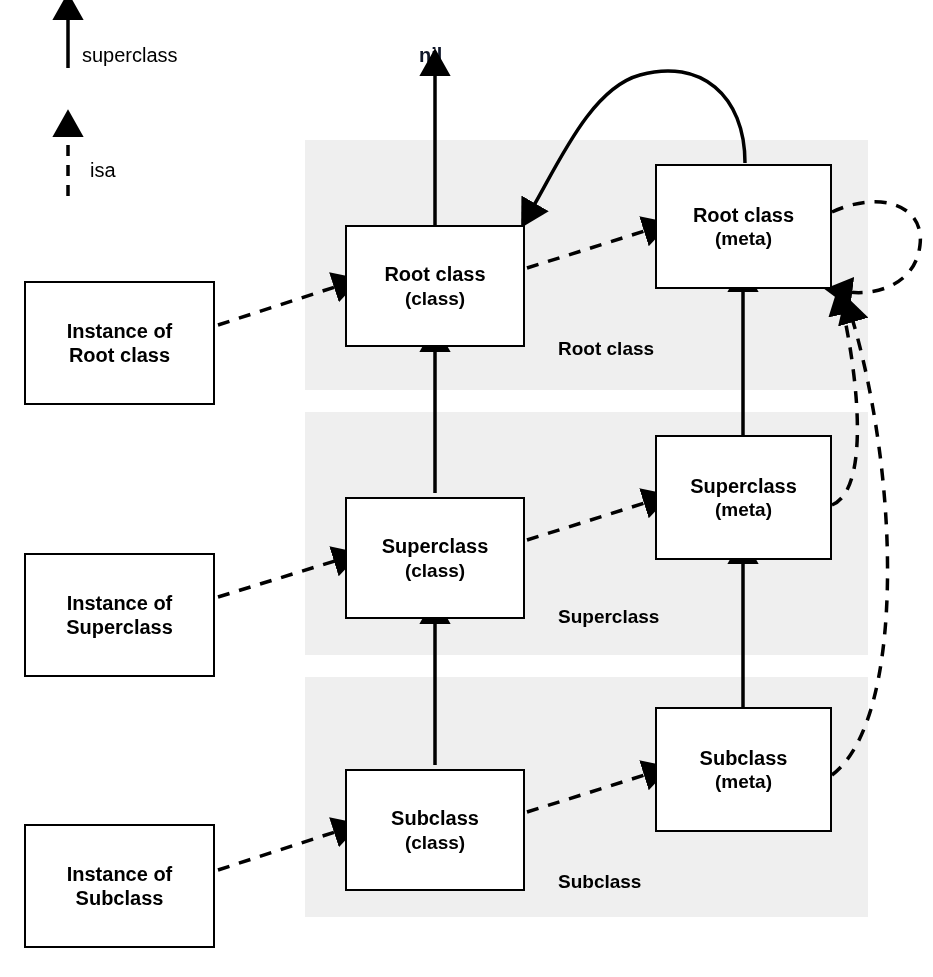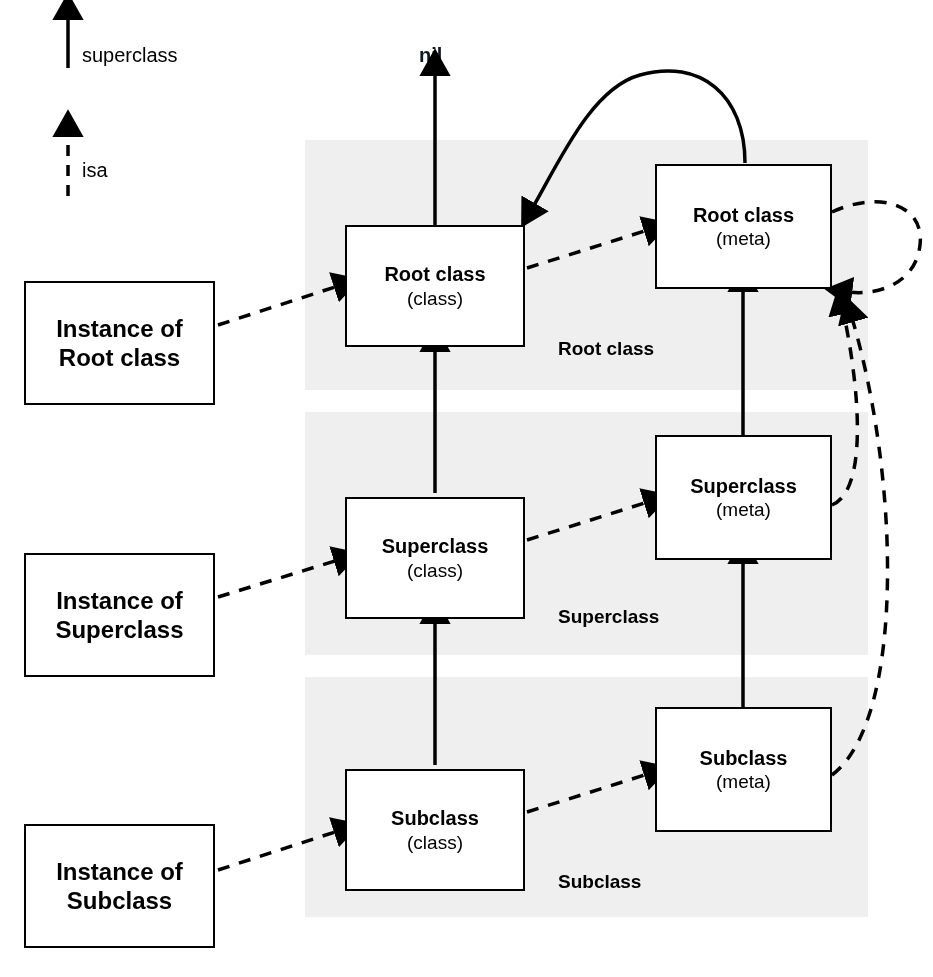--- a/index.html
+++ b/index.html
@@ -37,28 +37,28 @@
     justify-content: center;
     line-height: 1.22;
     color: #000;
   }
   .node .l1 {
     font-weight: bold;
     font-size: 20px;
     white-space: nowrap;
   }
   .node .l2 {
-    font-weight: normal;
+    font-weight: bold;
     font-size: 19px;
     white-space: nowrap;
   }
   .node.two-line-bold .l1,
   .node.two-line-bold .l2 {
     font-weight: bold;
-    font-size: 24px;
+    font-size: 20px;
   }
   .legend-text {
     position: absolute;
     font-size: 20px;
     color: #000;
     white-space: nowrap;
   }
   .nil-label {
     position: absolute;
     font-weight: bold;
@@ -83,21 +83,21 @@
   <div class="band" style="left:305px; top:412px; width:563px; height:243px;"></div>
   <div class="band" style="left:305px; top:677px; width:563px; height:240px;"></div>
 
   <div class="band-label" style="left:558px; top:338px;">Root class</div>
   <div class="band-label" style="left:558px; top:606px;">Superclass</div>
   <div class="band-label" style="left:558px; top:871px;">Subclass</div>
 
   <div class="nil-label" style="left:419px; top:44px;">nil</div>
 
   <div class="legend-text" style="left:82px; top:44px;">superclass</div>
-  <div class="legend-text" style="left:82px; top:159px;">isa</div>
+  <div class="legend-text" style="left:90px; top:159px;">isa</div>
 
   <svg class="overlay" viewBox="0 0 933 977">
     <defs>
       <marker id="arrowSolid" markerWidth="9" markerHeight="9" refX="1.2" refY="4.5" orient="auto" markerUnits="strokeWidth">
         <path d="M0,0 L0,9 L8,4.5 z" fill="#000"></path>
       </marker>
       <marker id="arrowDash" markerWidth="9" markerHeight="9" refX="1.2" refY="4.5" orient="auto" markerUnits="strokeWidth">
         <path d="M0,0 L0,9 L8,4.5 z" fill="#000"></path>
       </marker>
     </defs>

